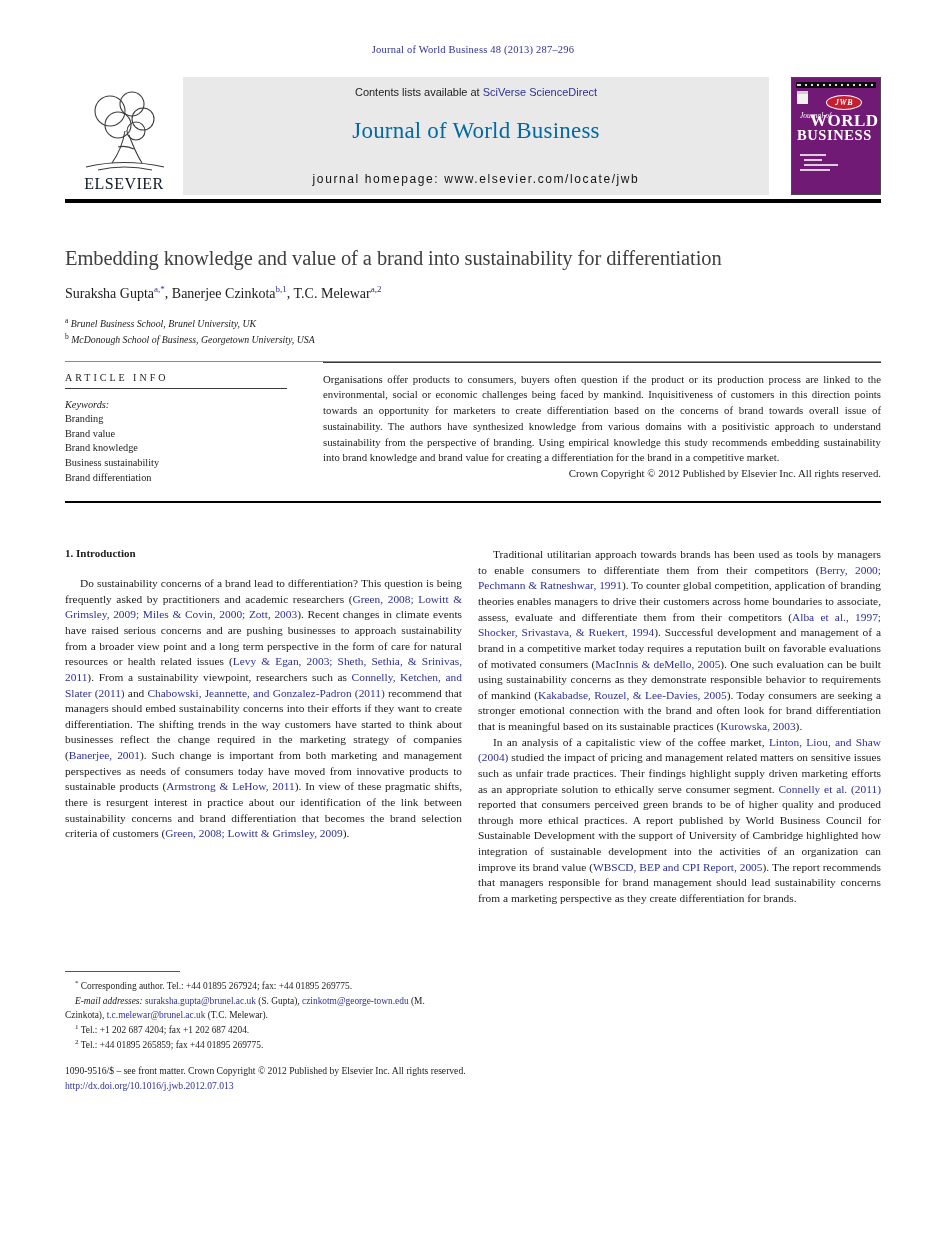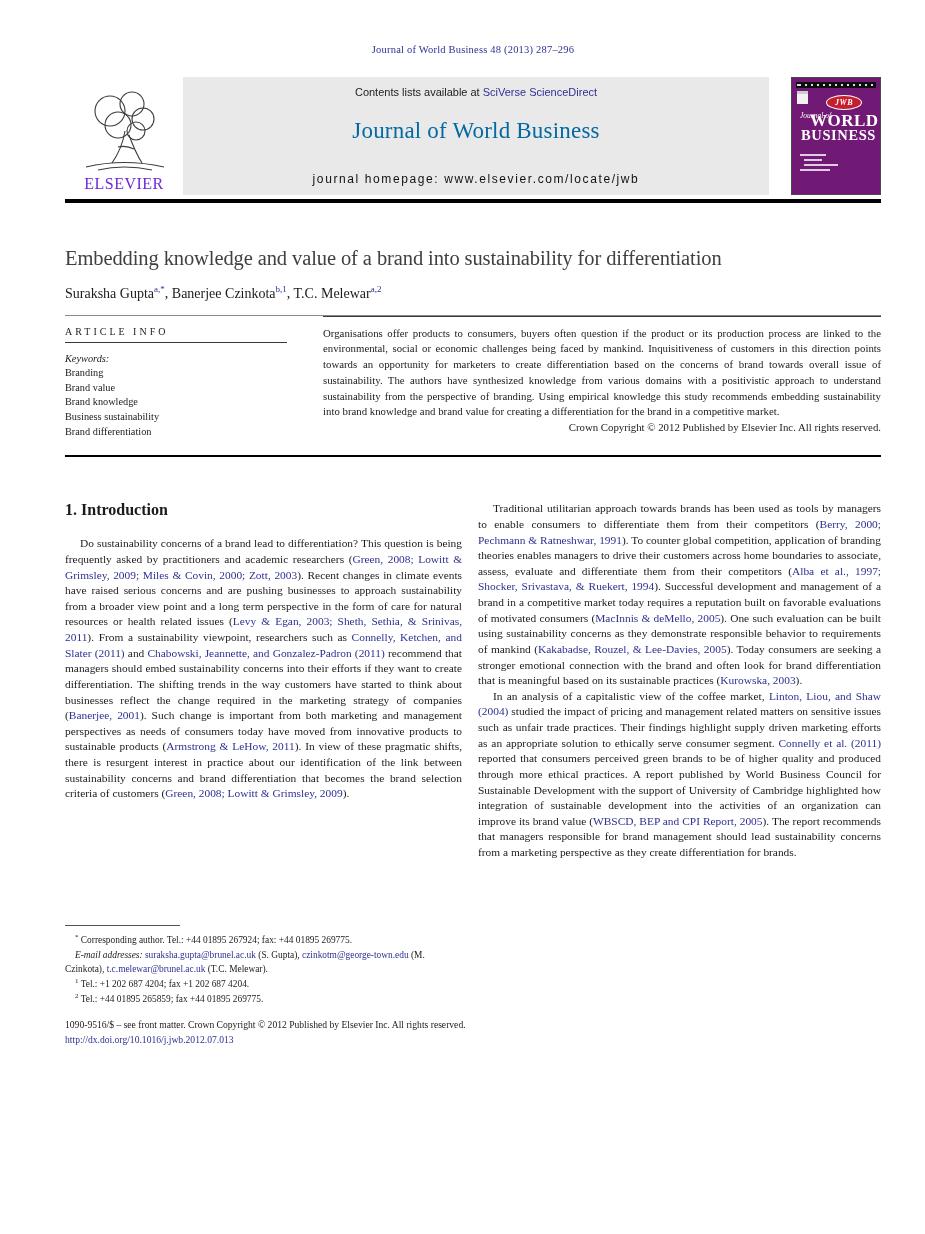--- a/index.html
+++ b/index.html
@@ -14,21 +14,21 @@
   .top-citation{
     text-align:center;font-size:10.5px;color:#2e3192;letter-spacing:.2px;
     margin-bottom:22px;
   }
 
   
   .masthead{display:flex;align-items:stretch;height:118px;}
   .logo-col{width:118px;display:flex;flex-direction:column;align-items:center;justify-content:flex-end;padding-bottom:2px;}
   .logo-col svg{display:block;}
   .elsevier-wordmark{
-    font-family:"Liberation Serif",serif;font-size:16px;color:#6d28d9;
+    font-family:"Liberation Serif",serif;font-size:16px;color:#0f172a;
     letter-spacing:.5px;margin-top:2px;text-align:center;
   }
   .gray-box{
     flex:1;background:#e9e9e9;text-align:center;padding-top:9px;position:relative;
   }
   .contents-line{font-family:"Liberation Sans",sans-serif;font-size:11px;color:#222;}
   .contents-line .link{color:#2e3192;}
   .masthead-journal-title{
     font-size:23px;color:#0369a1;margin-top:20px;letter-spacing:.2px;
   }
@@ -60,21 +60,21 @@
   }
   .cover-journalof{
     position:absolute;top:33px;left:8px;color:#fff;font-style:italic;font-size:7.5px;
   }
   .cover-world{
     position:absolute;top:33px;left:18px;right:18px;color:#fff;font-weight:bold;
     font-size:17px;letter-spacing:.5px;text-align:center;
   }
   .cover-business{
     position:absolute;top:49px;left:5px;right:4px;color:#fff;font-weight:bold;
-    font-size:14.5px;letter-spacing:.6px;text-align:right;
+    font-size:14.5px;letter-spacing:.6px;text-align:left;
   }
   .cover-lines{position:absolute;top:76px;left:8px;}
   .cover-lines i{display:block;background:rgba(255,255,255,.78);height:1.5px;margin-bottom:3.5px;}
   .cover-lines i:nth-child(1){width:26px;}
   .cover-lines i:nth-child(2){width:18px;margin-left:4px;}
   .cover-lines i:nth-child(3){width:34px;margin-left:4px;}
   .cover-lines i:nth-child(4){width:30px;}
 
   .masthead-rule{height:4px;background:#000;margin-top:4px;}
 
@@ -101,21 +101,21 @@
   .keywords .kw-label{font-style:italic;display:block;}
   .keywords span{display:block;}
   .abstract-text{font-size:10.8px;line-height:1.46;text-align:justify;margin:0;}
   .abstract-copyright{font-size:10.8px;text-align:right;margin-top:1px;}
   .meta-bottom-rule{border:none;border-top:2px solid #000;margin:16px 0 0;}
 
   
   .columns{display:flex;margin-top:44px;min-height:505px;}
   .col-left{width:397px;margin-right:16px;flex-shrink:0;display:flex;flex-direction:column;}
   .col-right{flex:1;}
-  .section-heading{font-size:16px;font-weight:bold;margin:0 0 17px;}
+  .section-heading{font-size:11px;font-weight:bold;margin:0 0 17px;}
   p.body{font-size:11.4px;line-height:1.37;text-align:justify;margin:0;text-indent:15px;}
   p.body + p.body{margin-top:0;}
   .ref{color:#2e3192;}
   .it{font-style:italic;}
 
   
   .footnotes{margin-top:auto;padding-top:6px;border-top:1px solid #555;width:100%;
     font-size:9.4px;line-height:1.5;}
   .footnotes{border-top:none;}
   .fn-rule{width:115px;border:none;border-top:1px solid #555;margin:0 0 6px;}
@@ -180,20 +180,24 @@
         </div>
     </div>
   </div>
 
   <div class="masthead-rule"></div>
 
   <h1 class="article-title" style="font-weight:normal;margin-bottom:0;">Embedding knowledge and value of a brand into sustainability for differentiation</h1>
 
   <div class="authors-line"><span>Suraksha Gupta</span><sup class="ref">a,*</sup><span>, Banerjee Czinkota</span><sup class="ref">b,1</sup><span>, T.C. Melewar</span><sup class="ref">a,2</sup></div>
 
+  <div class="affiliations">
+    <div><sup>a</sup><span> Brunel Business School, Brunel University, UK</span></div>
+    <div><sup>b</sup><span> McDonough School of Business, Georgetown University, USA</span></div>
+  </div>
 
   <hr class="meta-top-rule">
 
   <div class="meta">
     <div class="meta-left">
       <div class="meta-heading">ARTICLE INFO</div>
       <hr class="meta-head-rule">
       <div class="keywords">
         <span class="kw-label">Keywords:</span>
         <span>Branding</span>

